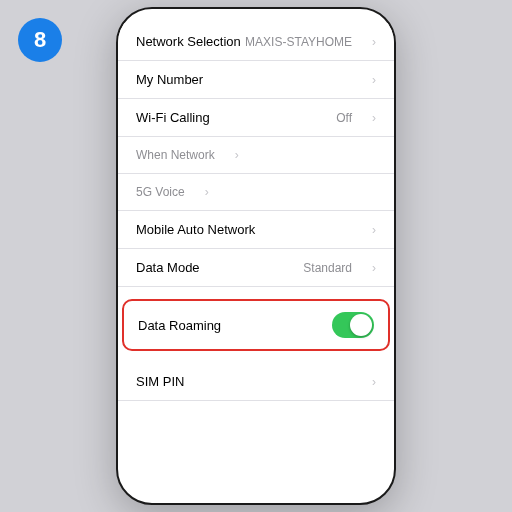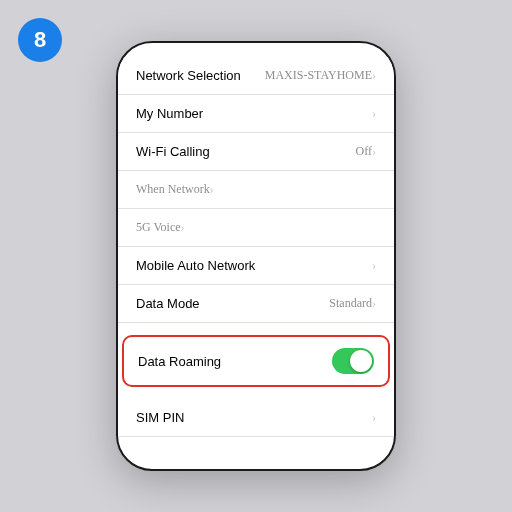--- a/index.html
+++ b/index.html
@@ -26,21 +26,21 @@
       align-items: center;
       justify-content: center;
       color: white;
       font-size: 22px;
       font-weight: 700;
       z-index: 10;
     }
 
     .phone-frame {
       width: 280px;
-      height: 430px;
+      height: 498px;
       background: white;
       border-radius: 36px;
       border: 2px solid #1a1a1a;
       overflow: hidden;
       position: relative;
       box-shadow: 0 10px 40px rgba(0,0,0,0.25);
     }
 
     .settings-list {
       padding-top: 14px;
@@ -57,24 +57,23 @@
 
     .row-left {
       font-size: 13px;
       color: #000;
       font-weight: 400;
     }
 
     .row-right {
       display: flex;
       align-items: center;
-      gap: 0;
+      gap: 20px;
       font-size: 12px;
       color: #8e8e93;
-      font-family: Liberation Serif, serif;
     }
 
     .chevron {
       color: #c7c7cc;
       font-size: 12px;
     }
 
     
     .toggle {
       width: 42px;

